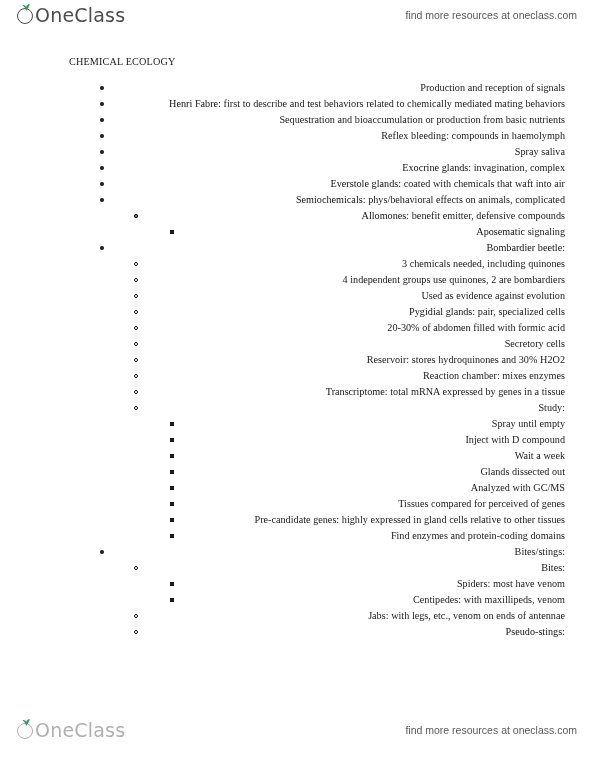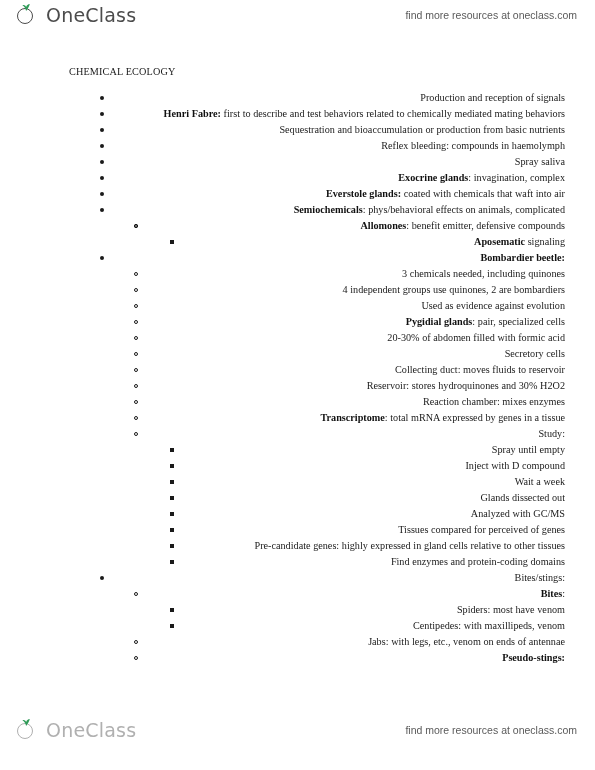--- a/index.html
+++ b/index.html
@@ -14,21 +14,21 @@
     background: #ffffff;
     overflow: hidden;
     font-family: "Liberation Serif", "DejaVu Serif", serif;
   }
 
   
   .brand {
     position: absolute;
     display: flex;
     align-items: center;
-    gap: 12px;
+    gap: 1px;
     font-family: "DejaVu Sans", "Liberation Sans", sans-serif;
     font-size: 19px;
     letter-spacing: 0.2px;
     font-weight: 400;
     white-space: nowrap;
   }
   .brand-header { left: 17px; top: 4px; color: #4c4c4c; }
   .brand-footer { left: 17px; top: 719px; color: #b0b0b0; }
 
   .logo-o {
@@ -57,21 +57,21 @@
     font-size: 10.5px;
     white-space: nowrap;
   }
   .tagline-header { right: 18px; top: 9px; color: #5a5a5a; }
   .tagline-footer { right: 18px; top: 724px; color: #5a5a5a; }
 
   
   .doc {
     position: absolute;
     left: 0;
-    top: 64px;
+    top: 54px;
     width: 575px;
   }
   .doc-title {
     margin: 0 0 3px 69px;
     font-size: 10.2px;
     line-height: 16px;
     color: #1a1a1a;
     letter-spacing: 0.15px;
   }
 
@@ -122,21 +122,21 @@
   
   li.l3 { padding-left: 118px; }
   li.l3 > .bullet {
     left: 160px;
     top: 6px;
     width: 4px;
     height: 4px;
     background: #1a1a1a;
   }
 
-  b.term { font-weight: bold; color: #111111; }
+  b.term { font-weight: normal; color: #111111; }
   span.defn { color: #4a4a4a; }
   li.item .txt { word-spacing: 0.1px; }
 </style>
 </head>
 <body>
 
 <div class="page">
 
   <div class="brand brand-header">
     <span class="logo-o">
@@ -220,24 +220,20 @@
         <li class="item l2">
           <span class="bullet"></span>
           <span class="txt"><span>20-30% of abdomen filled with formic acid</span></span>
         </li>
         <li class="item l2">
           <span class="bullet"></span>
           <span class="txt"><span>Secretory cells</span></span>
         </li>
         <li class="item l2">
           <span class="bullet"></span>
-          <span class="txt"><span>Collecting duct: moves fluids to reservoir</span></span>
-        </li>
-        <li class="item l2">
-          <span class="bullet"></span>
           <span class="txt"><span>Reservoir: stores hydroquinones and 30% H2O2</span></span>
         </li>
         <li class="item l2">
           <span class="bullet"></span>
           <span class="txt"><span>Reaction chamber: mixes enzymes</span></span>
         </li>
         <li class="item l2">
           <span class="bullet"></span>
           <span class="txt"><b class="term">Transcriptome</b><span>: total mRNA expressed by genes in a tissue</span></span>
         </li>

